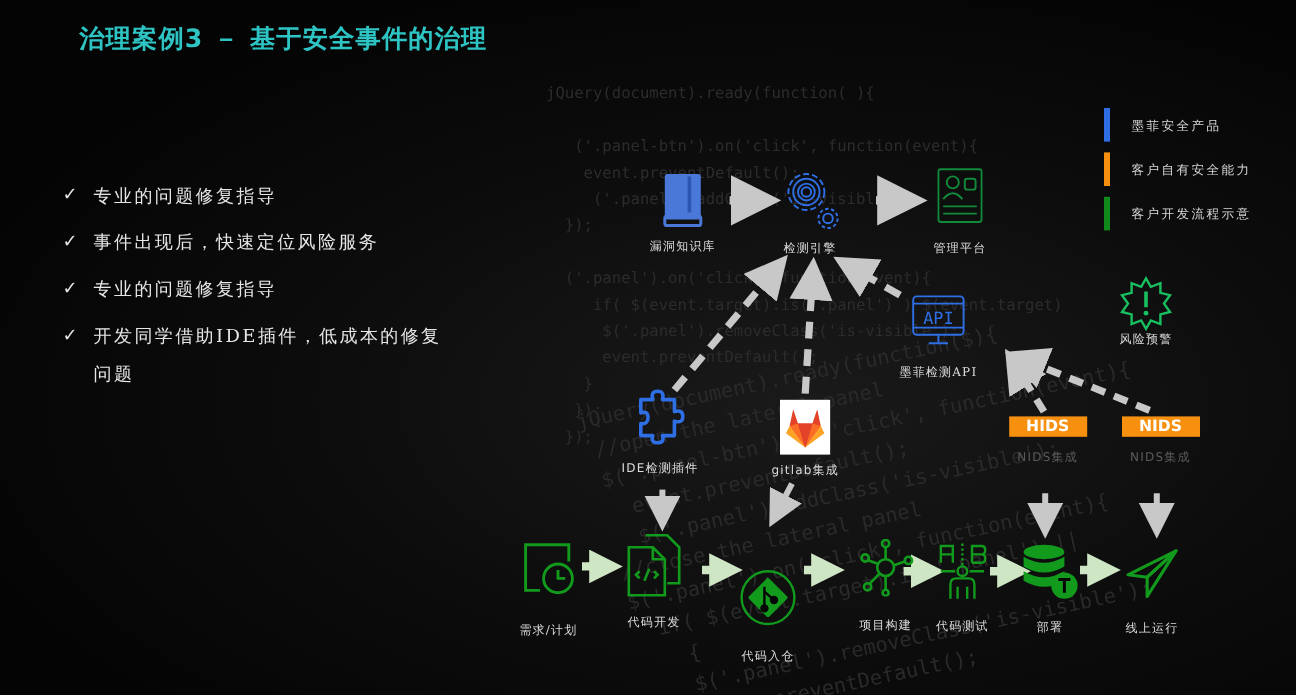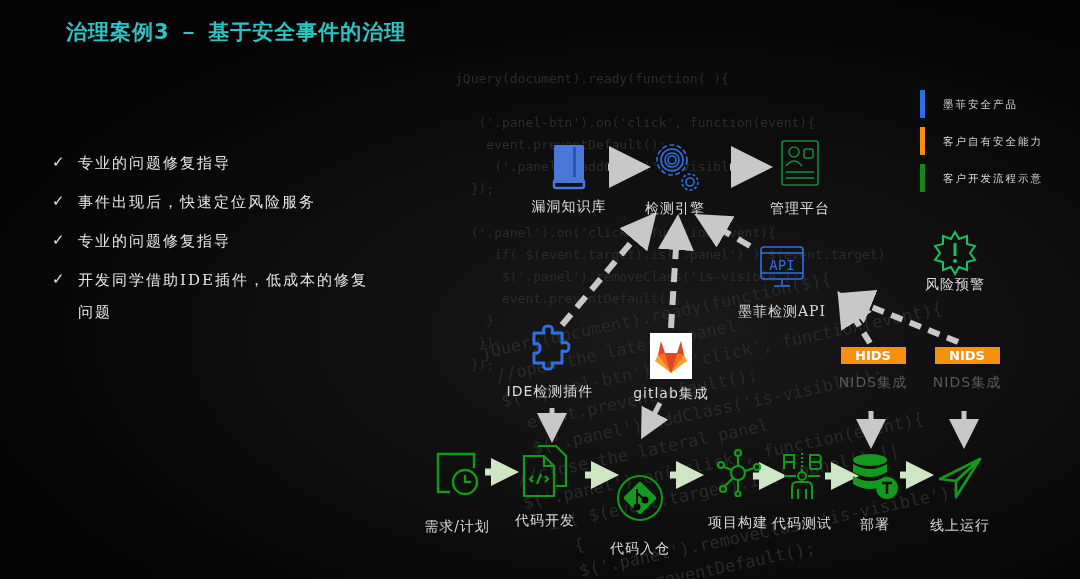--- a/index.html
+++ b/index.html
@@ -11,21 +11,21 @@
   .title{position:absolute;left:66px;top:18px;font-size:21px;font-weight:bold;color:#2ec4c4;letter-spacing:1px;}
   .bullets{position:absolute;left:52px;top:152px;font-family:"DejaVu Serif","Liberation Serif",serif;font-size:15px;color:#e6e6e6;}
   .bullet{display:flex;align-items:flex-start;margin-bottom:12px;line-height:21px;}
   .check{width:26px;flex:none;font-size:15px;}
   .btext{width:300px;letter-spacing:2px;line-height:32px;margin-top:-5px;}
   .legend{position:absolute;left:920px;top:90px;font-family:"DejaVu Serif","Liberation Serif",serif;font-size:10.5px;color:#d8d8d8;}
   .leg{position:relative;height:37px;}
   .bar{position:absolute;left:0;width:5px;height:28px;}
   .leg span{position:absolute;left:23px;top:8px;letter-spacing:2px;white-space:nowrap;}
   .node{position:absolute;display:flex;flex-direction:column;align-items:center;}
-  .lbl{font-family:"DejaVu Serif","Liberation Serif",serif;font-size:14px;color:#dcdcdc;white-space:nowrap;letter-spacing:1px;}
+  .lbl{font-family:"DejaVu Serif","Liberation Serif",serif;font-size:10px;color:#dcdcdc;white-space:nowrap;letter-spacing:1px;}
   .lbl.dim{color:#5a5a5a;font-family:"DejaVu Sans","Liberation Sans",sans-serif;}
   .ids{width:65px;height:17px;background:#f7900f;color:#fff;font-weight:bold;font-size:13px;display:flex;align-items:center;justify-content:center;}
   svg{display:block;}
   .abs{position:absolute;}
 </style>
 </head>
 <body>
 
 <div class="bg"></div>
 

